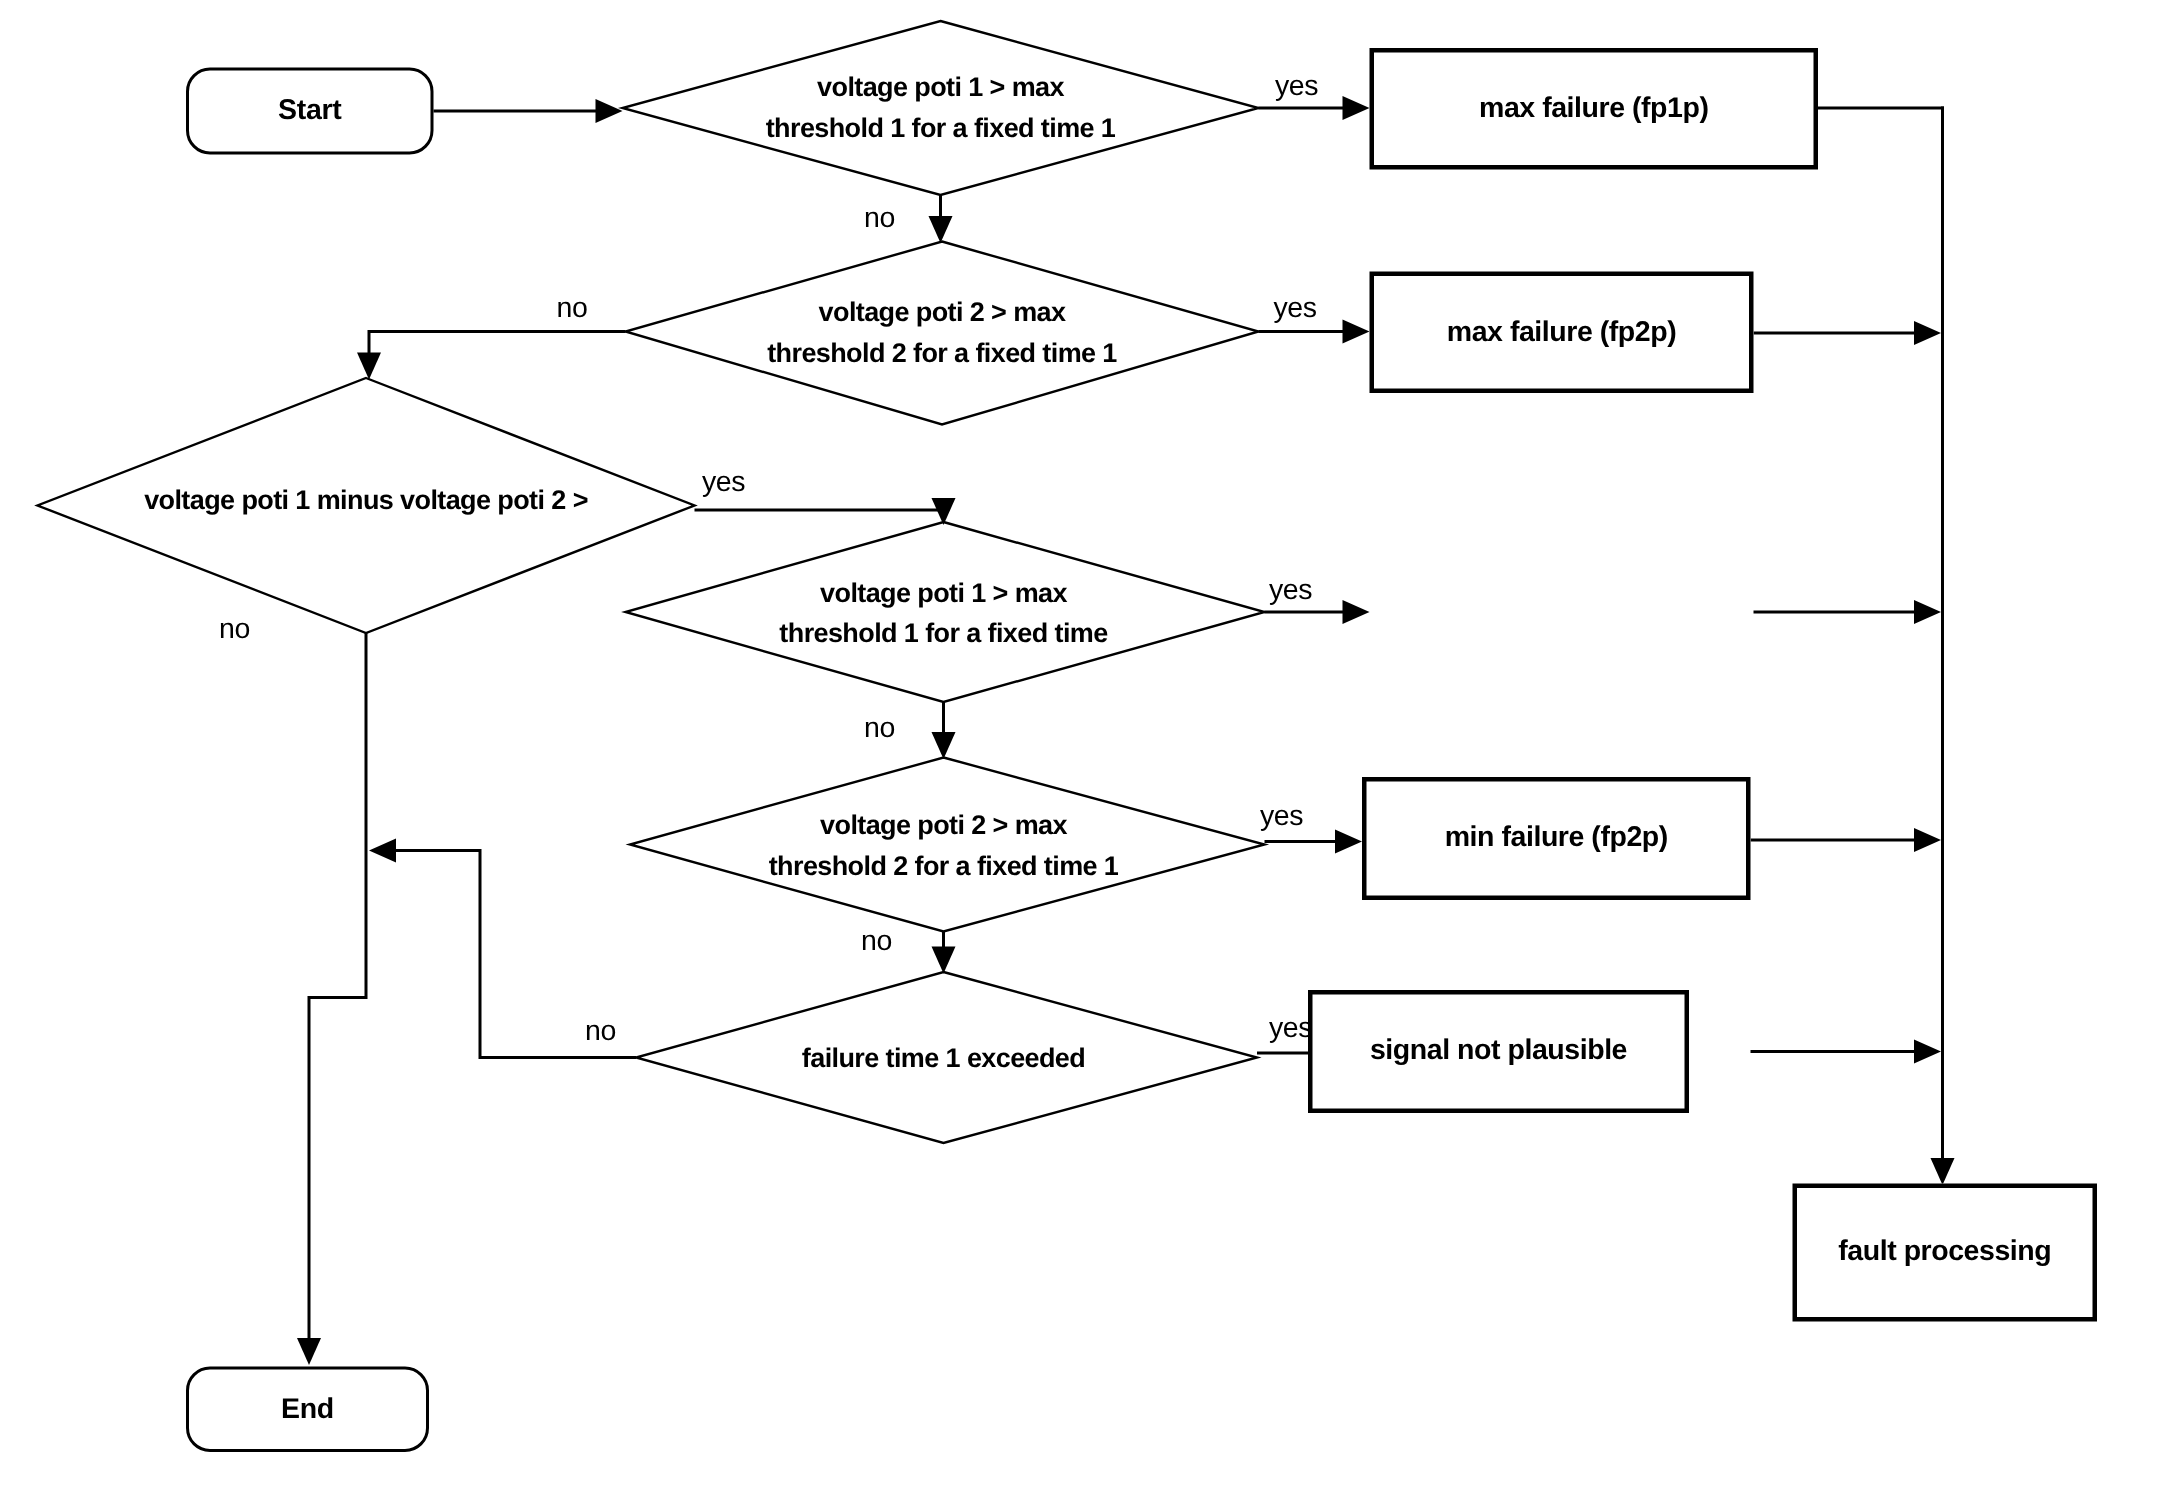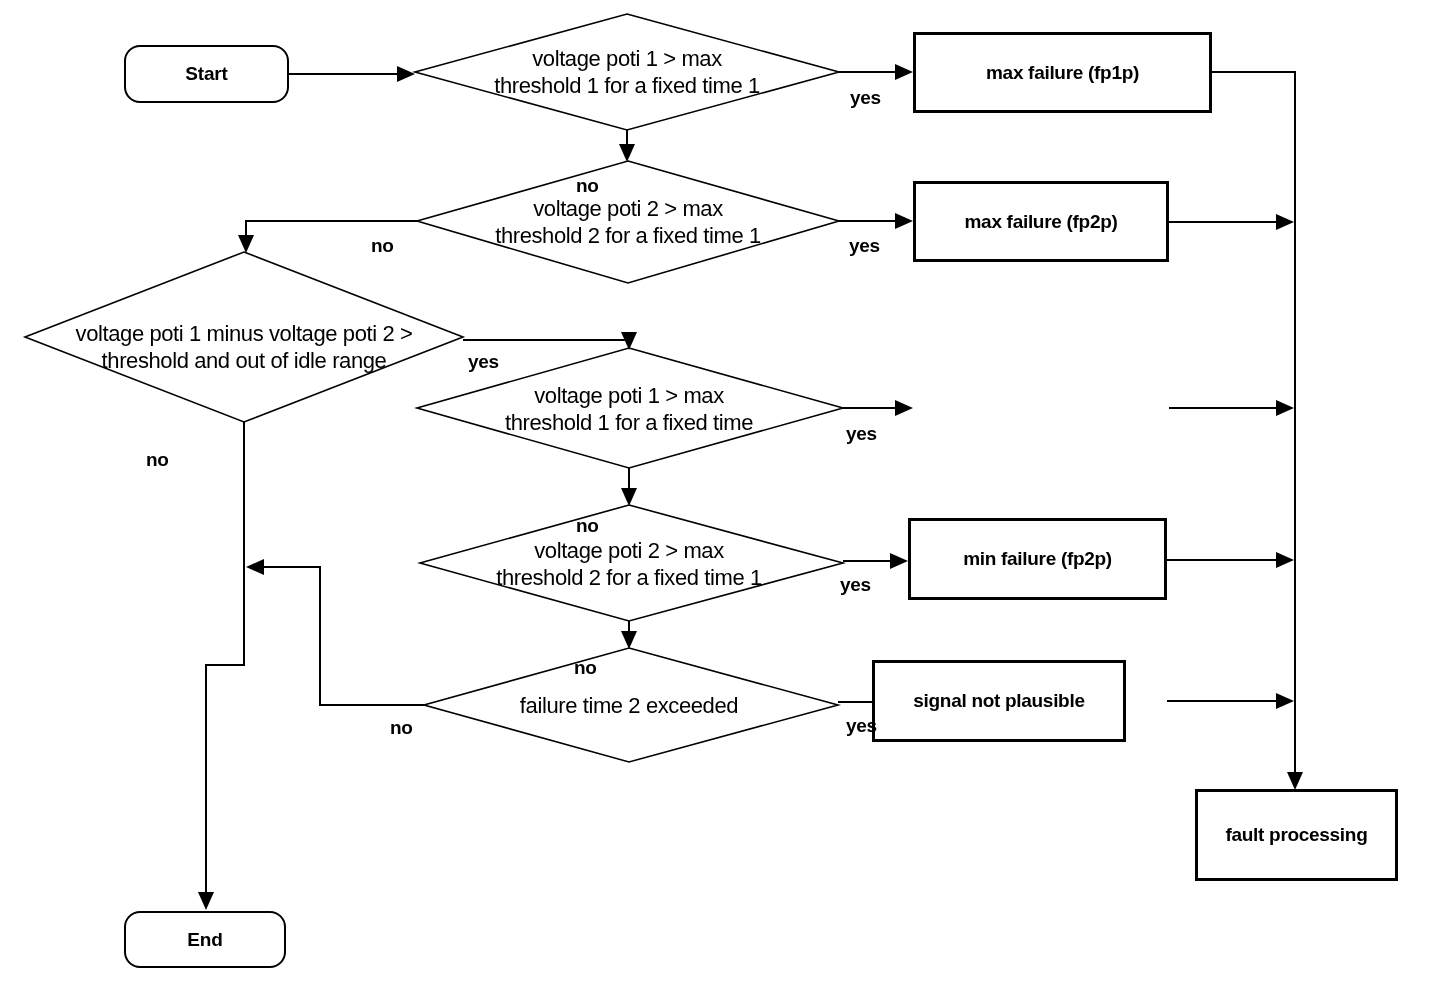--- a/index.html
+++ b/index.html
@@ -25,29 +25,28 @@
     position:absolute;
     border:3px solid #000;
     background:#fff;
     display:flex;align-items:center;justify-content:center;
     font-size:19px;font-weight:bold;letter-spacing:-0.3px;
     box-sizing:border-box;
   }
   .dtext{
     position:absolute;
     text-align:center;
-    font-size:22px;font-weight:normal;letter-spacing:-0.4px;
+    font-size:18px;font-weight:bold;letter-spacing:-0.4px;
     line-height:27px;
     white-space:nowrap;
   }
   .elabel{
     position:absolute;
-    font-size:19px;font-weight:bold;letter-spacing:-0.3px;
+    font-size:19px;font-weight:normal;letter-spacing:-0.3px;
     line-height:20px;
-    margin-top:40px;
   }
 </style>
 </head>
 <body>
 
 <div id="canvas">
 
   <svg id="wires" viewBox="0 0 1440 1008" xmlns="http://www.w3.org/2000/svg">
     <g fill="#ffffff" stroke="#000000" stroke-width="1.6">
       <polygon points="627,14 839,72 627,130 415,72"></polygon>
@@ -114,32 +113,31 @@
   <div class="dtext" style="left:457px;top:45px;width:340px;">
     <div>voltage poti 1 &gt; max</div>
     <div>threshold 1 for a fixed time 1</div>
   </div>
   <div class="dtext" style="left:458px;top:195px;width:340px;">
     <div>voltage poti 2 &gt; max</div>
     <div>threshold 2 for a fixed time 1</div>
   </div>
   <div class="dtext" style="left:49px;top:320px;width:390px;">
     <div>voltage poti 1 minus voltage poti 2 &gt;</div>
-    <div>threshold and out of idle range</div>
   </div>
   <div class="dtext" style="left:459px;top:382px;width:340px;">
     <div>voltage poti 1 &gt; max</div>
     <div>threshold 1 for a fixed time</div>
   </div>
   <div class="dtext" style="left:459px;top:537px;width:340px;">
     <div>voltage poti 2 &gt; max</div>
     <div>threshold 2 for a fixed time 1</div>
   </div>
   <div class="dtext" style="left:459px;top:692px;width:340px;">
-    <div>failure time 2 exceeded</div>
+    <div>failure time 1 exceeded</div>
   </div>
 
   <div class="elabel" style="left:850px;top:48px;">yes</div>
   <div class="elabel" style="left:576px;top:136px;">no</div>
   <div class="elabel" style="left:849px;top:196px;">yes</div>
   <div class="elabel" style="left:371px;top:196px;">no</div>
   <div class="elabel" style="left:468px;top:312px;">yes</div>
   <div class="elabel" style="left:146px;top:410px;">no</div>
   <div class="elabel" style="left:846px;top:384px;">yes</div>
   <div class="elabel" style="left:576px;top:476px;">no</div>

